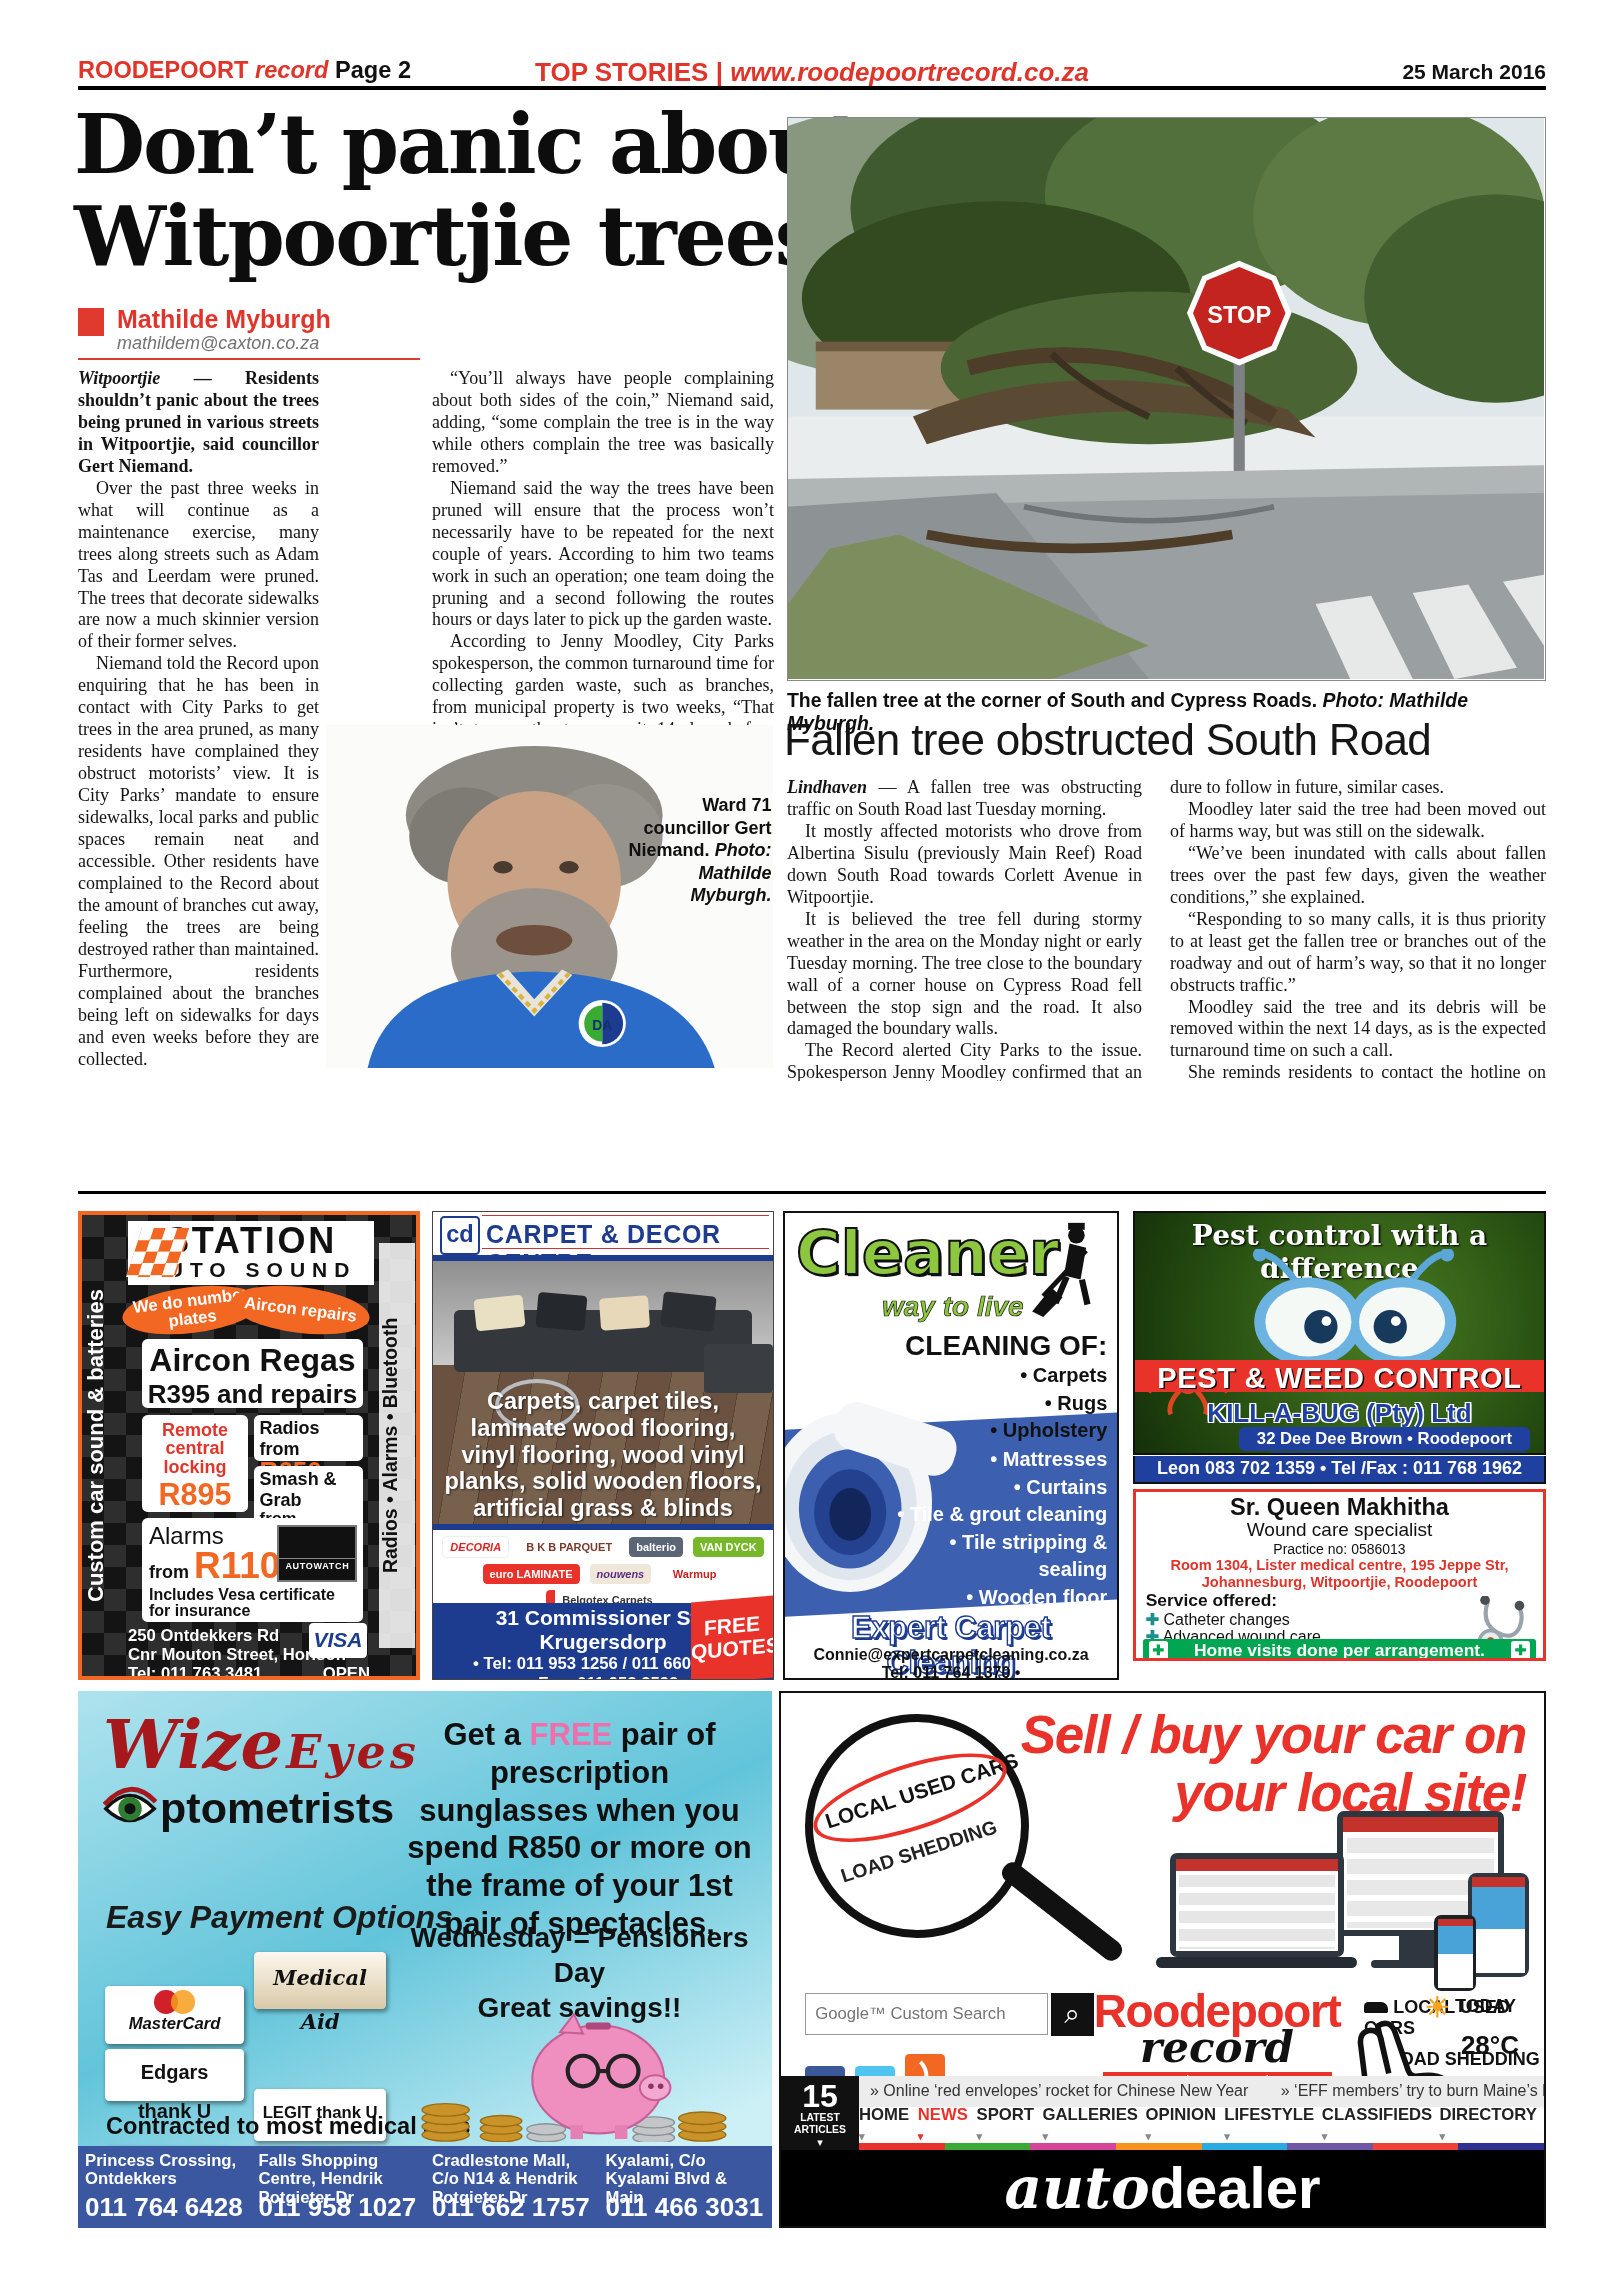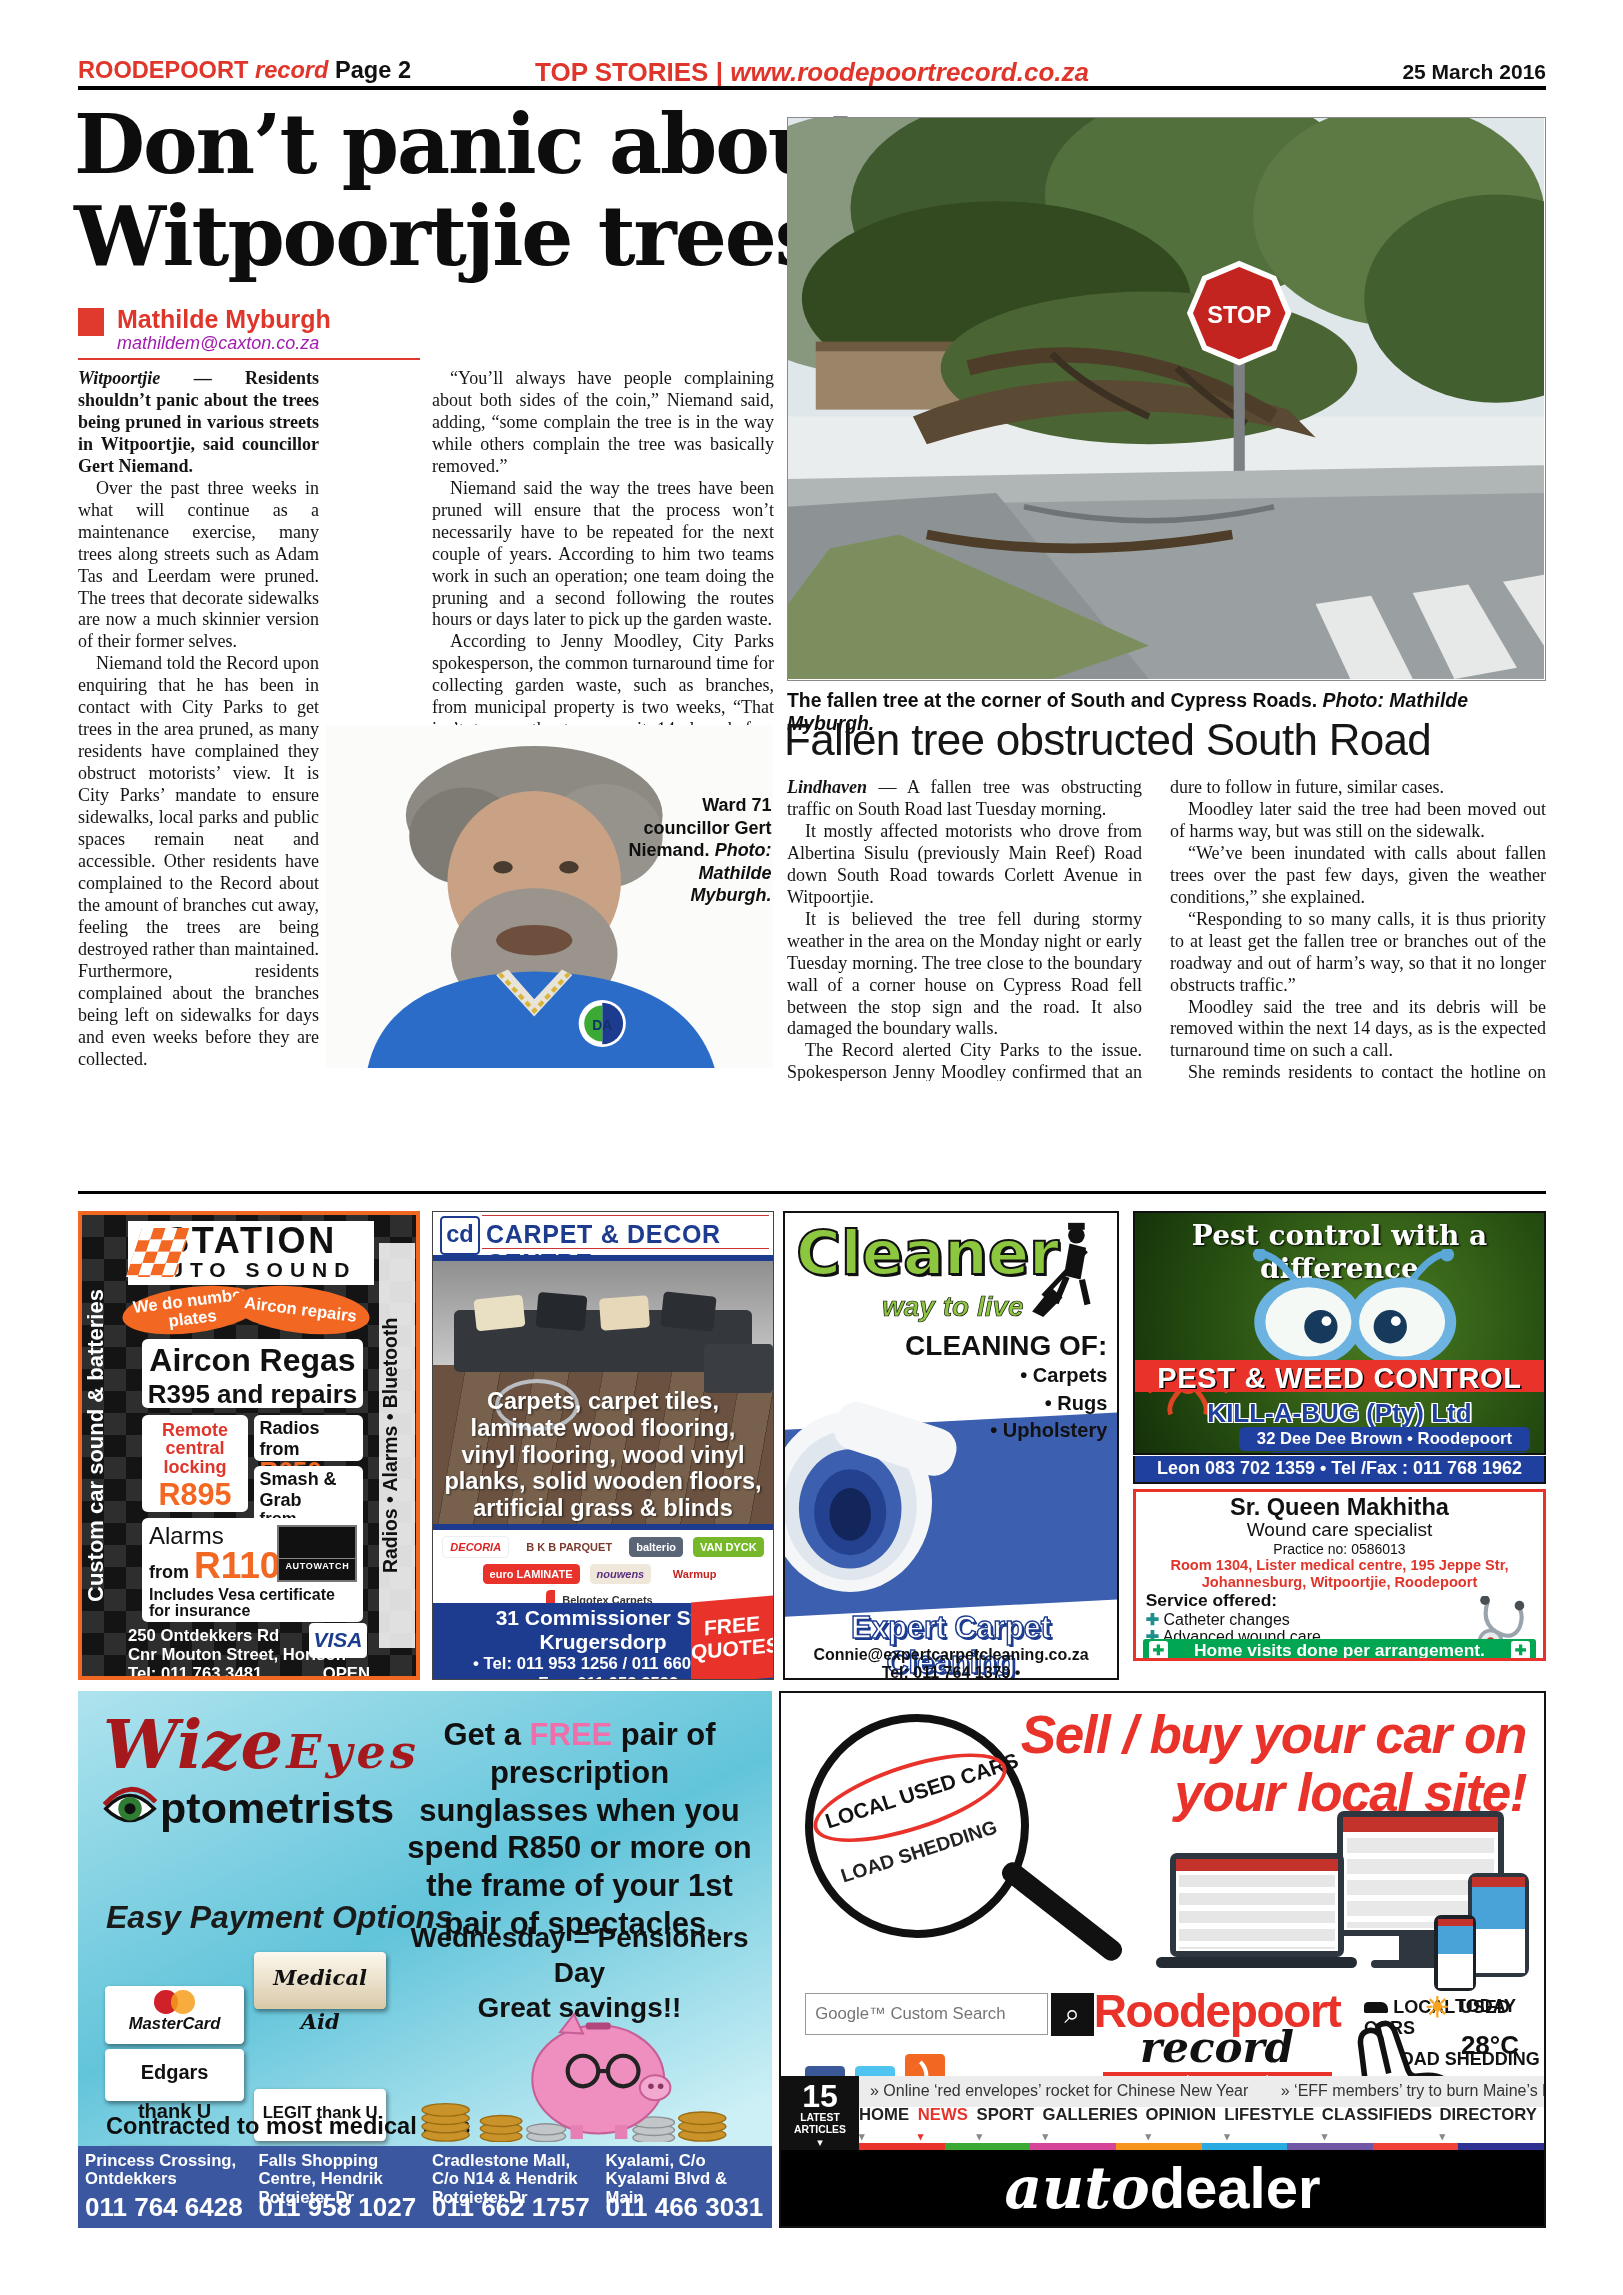--- a/index.html
+++ b/index.html
@@ -41,21 +41,21 @@
   <div class="abs" style="right:78px;top:60px;font-size:21px;font-weight:800;">25 March 2016</div>
   <div class="abs hrule" style="left:78px;width:1468px;top:86px;height:4.2px;"></div>
 
   <div class="abs slab" style="left:74px;top:99px;font-size:82px;line-height:1.12;font-weight:bold;letter-spacing:-2.1px;color:#0d0d0d;">
     <div>Don’t panic about</div>
     <div>Witpoortjie trees</div>
   </div>
 
   <div class="abs" style="left:78px;top:308px;width:26px;height:28px;background:#e0392e;"></div>
   <div class="abs red" style="left:117px;top:305px;font-size:25px;font-weight:800;">Mathilde Myburgh</div>
-  <div class="abs" style="left:117px;top:333px;font-size:18px;font-style:italic;color:#a21caf;">mathildem@caxton.co.za</div>
+  <div class="abs" style="left:117px;top:333px;font-size:18px;font-style:italic;color:#737373;">mathildem@caxton.co.za</div>
   <div class="abs" style="left:78px;top:358px;width:342px;height:2.1px;background:#e0392e;"></div>
 
   <div class="abs bt" style="left:78px;top:368px;width:342px;height:700px;overflow:hidden;">
     <div style="float:right;width:101px;height:344px;margin-top:353px;"></div>
     <p class="noind"><b><i>Witpoortjie</i><span> — Residents shouldn’t panic about the trees being pruned in various streets in Witpoortjie, said councillor Gert Niemand.</span></b></p>
     <p>Over the past three weeks in what will continue as a maintenance exercise, many trees along streets such as Adam Tas and Leerdam were pruned. The trees that decorate sidewalks are now a much skinnier version of their former selves.</p>
     <p>Niemand told the Record upon enquiring that he has been in contact with City Parks to get trees in the area pruned, as many residents have complained they obstruct motorists’ view. It is City Parks’ mandate to ensure sidewalks, local parks and public spaces remain neat and accessible. Other residents have complained to the Record about the amount of branches cut away, feeling the trees are being destroyed rather than maintained. Furthermore, residents complained about the branches being left on sidewalks for days and even weeks before they are collected.</p>
   </div>
 
   <div class="abs bt" style="left:432px;top:368px;width:342px;height:357px;overflow:hidden;">
@@ -276,20 +276,28 @@
       <ellipse cx="120" cy="195" rx="52" ry="62" fill="#23418f"></ellipse>
       <ellipse cx="120" cy="198" rx="30" ry="38" fill="#13265c"></ellipse>
       <rect x="110" y="28" width="180" height="70" rx="30" fill="#f4f6f8" transform="rotate(18 110 28)"></rect>
     </svg>
 
     <div class="abs" style="right:9.7px;top:149px;width:208px;text-align:right;font-weight:800;font-size:20px;line-height:1.38;color:#111;">
       <div>• Carpets</div>
       <div>• Rugs</div>
       <div>• Upholstery</div>
     </div>
+    <div class="abs" style="right:9.7px;top:233px;width:229px;text-align:right;font-weight:800;font-size:20px;line-height:1.38;color:#fff;">
+      <div>• Mattresses</div>
+      <div>• Curtains</div>
+      <div>• Tile &amp; grout cleaning</div>
+      <div>• Tile stripping &amp; sealing</div>
+      <div>• Wooden floor</div>
+      <div>refurbishment</div>
+    </div>
 
     <div class="abs" style="left:0;right:0;top:397px;text-align:center;font-weight:800;font-size:30.5px;color:#fff;
          -webkit-text-stroke:1.4px #1d3c8f;text-shadow:2.1px 2.1px 0 #1d3c8f;">Expert Carpet Cleaning</div>
     <div class="abs" style="left:0;right:0;top:433px;text-align:center;font-weight:800;font-size:16px;">Connie@expertcarpetcleaning.co.za</div>
     <div class="abs" style="left:0;right:0;top:451px;text-align:center;font-weight:800;font-size:16px;">Tel: 011 764 1370 • www.expertcarpetcleaning.co.za</div>
   </div>
 
   <div class="adbox" style="left:1133px;top:1211px;width:413px;height:244px;border:2.1px solid #111;
        background:radial-gradient(circle at 60% 45%, #4a7d22, #22480f 70%, #14300a);">
     <div class="abs" style="left:0;right:0;top:5.6px;text-align:center;color:#fff;font-family:'DejaVu Serif',serif;font-weight:bold;

